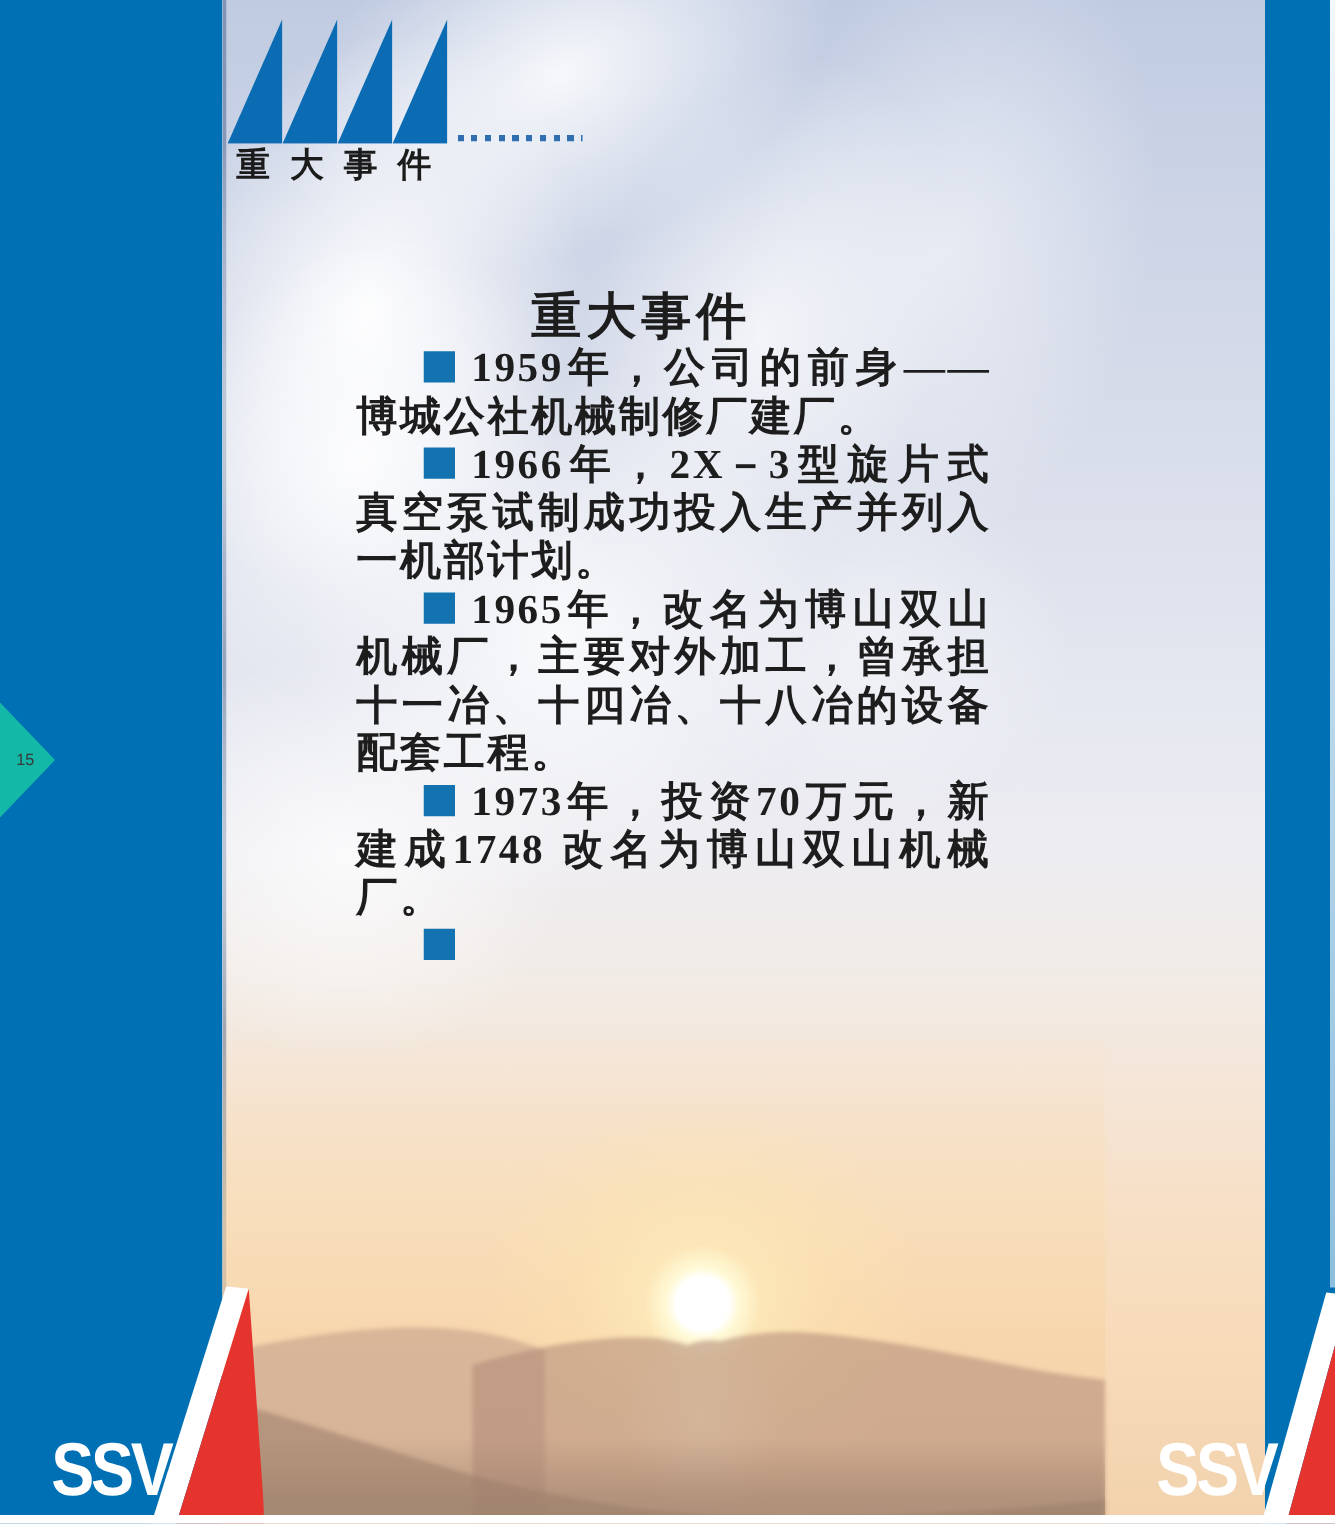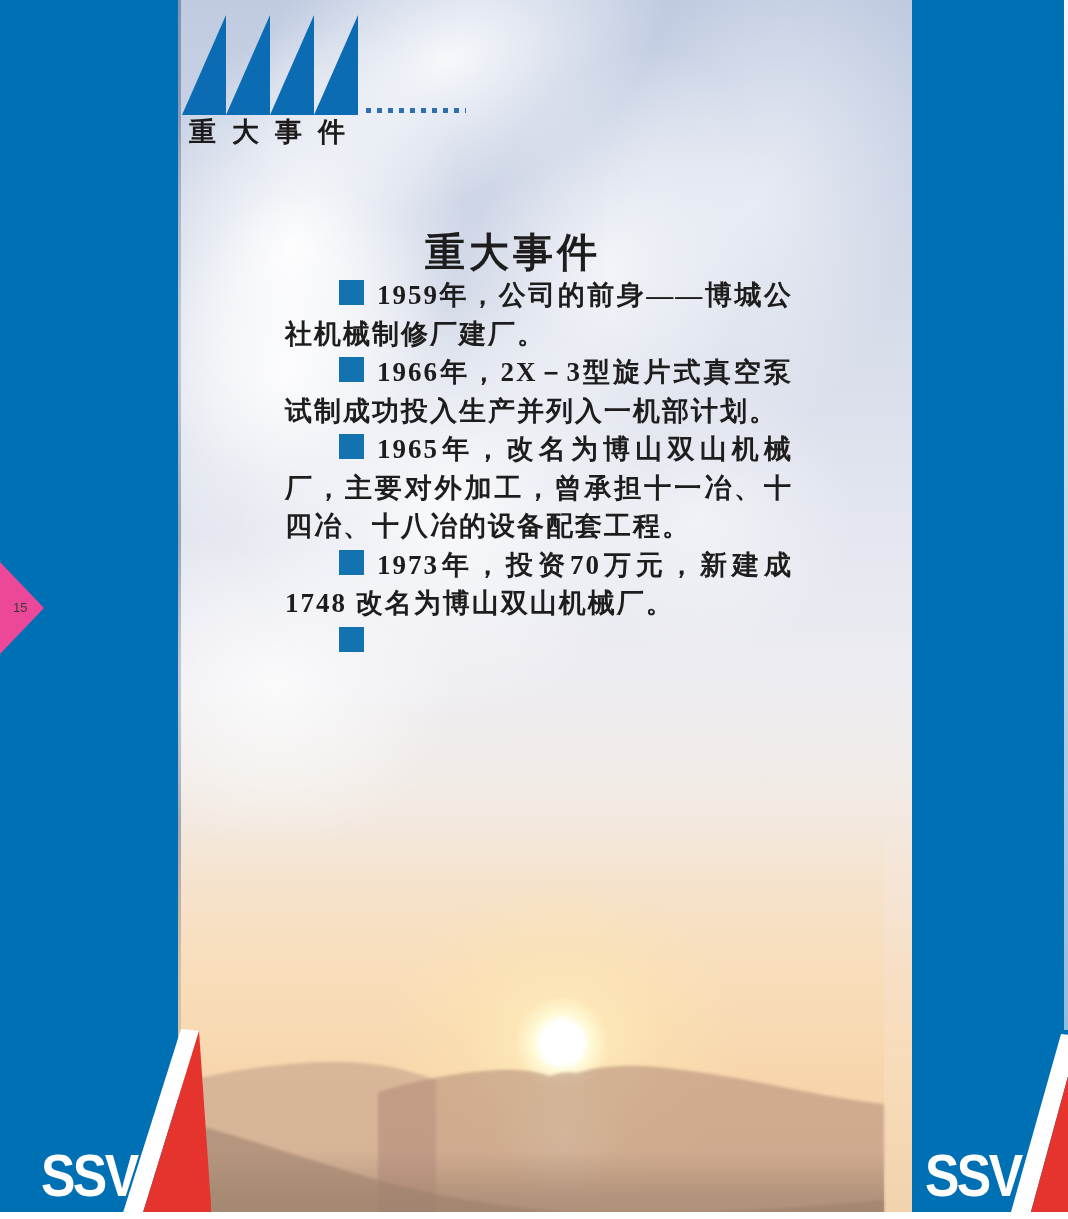--- a/index.html
+++ b/index.html
@@ -8,30 +8,29 @@
     background:#ffffff;font-family:"Liberation Sans",sans-serif;
   }
   
   .bar{position:absolute;top:0;height:1219px;background:#0070b4;}
   #bar-left{left:0;width:178px;}
   #bar-right{left:884px;width:184px;}
   #right-sliver{position:absolute;left:1064px;top:0;width:4px;height:1030px;
     background:linear-gradient(180deg,rgba(255,255,255,.95),rgba(255,255,255,.55));z-index:1;}
   
   #page-marker{position:absolute;left:0;top:562px;width:44px;height:92px;z-index:2;
-    background:#ec4899;clip-path:polygon(0 0,100% 50%,0 100%);}
+    background:#14b8a6;clip-path:polygon(0 0,100% 50%,0 100%);}
   #page-marker span{position:absolute;left:13px;top:38px;font-size:13px;color:#3a3a3a;
     font-family:"Liberation Sans",sans-serif;}
   
   #content{
-    position:absolute;left:178px;top:0;width:698px;height:1219px;overflow:hidden;
+    position:absolute;left:178px;top:0;width:834px;height:1219px;overflow:hidden;
     background:linear-gradient(180deg,
       #c0cbe1 0%, #c9d2e5 10%, #d3d9e8 22%, #dee2ed 36%, #e7e9f1 48%,
       #edecf1 56%, #f1ebe6 64%, #f5e5d6 72%, #f7dfc4 80%, #f8dbb9 88%, #f1d2ad 100%);
-    padding-left:36px;
   }
   #content .edge-shadow{position:absolute;left:0;top:0;width:3px;height:1040px;
     background:rgba(28,58,108,.38);}
   
   .cloud{position:absolute;border-radius:50%;
     background:radial-gradient(closest-side,rgba(255,255,255,.95),rgba(255,255,255,0));}
   .c1{left:-50px;top:20px;width:330px;height:460px;transform:rotate(16deg);}
   .c2{left:40px;top:-80px;width:460px;height:280px;transform:rotate(-24deg);opacity:.9;}
   .c3{left:290px;top:40px;width:280px;height:460px;transform:rotate(18deg);opacity:.75;}
   .c4{left:420px;top:-60px;width:320px;height:520px;transform:rotate(14deg);opacity:.55;}
@@ -61,21 +60,21 @@
     background:repeating-linear-gradient(90deg,#2f6eb0 0 5px,rgba(0,0,0,0) 5px 11px);}
   #section-label{position:absolute;left:11px;top:114px;font-size:27px;font-weight:bold;
     color:#1b1b1b;letter-spacing:16px;font-family:"Liberation Sans",sans-serif;white-space:nowrap;}
   
   #article-title{position:absolute;left:107px;top:230px;width:508px;line-height:46px;
     text-align:center;padding-right:52px;box-sizing:border-box;
     font-family:"Liberation Serif","DejaVu Serif",serif;font-weight:bold;
     font-size:40px;letter-spacing:4px;color:#1d1d1d;}
   #events{position:absolute;left:107px;top:276px;width:508px;}
   #events p{margin:0;font-family:"Liberation Serif","DejaVu Serif",serif;
-    font-size:27px;font-weight:bold;line-height:38.5px;letter-spacing:2px;
+    font-size:33px;font-weight:bold;line-height:38.5px;letter-spacing:2px;
     color:#1d1d1d;text-align:justify;text-indent:54px;}
   .bullet{display:inline-block;width:25px;height:25px;background:#1373b0;
     margin-right:13px;vertical-align:-1px;}
   
   .logo{position:absolute;top:1029px;height:190px;z-index:2;margin-left:31px;}
   #logo-left{left:0;width:180px;}
   #logo-right{left:884px;width:184px;}
   .logo svg{position:absolute;left:0;top:0;}
   .logo .ssv{position:absolute;left:10px;top:112px;color:#ffffff;
     font-family:"Liberation Sans",sans-serif;font-weight:bold;font-size:60px;

